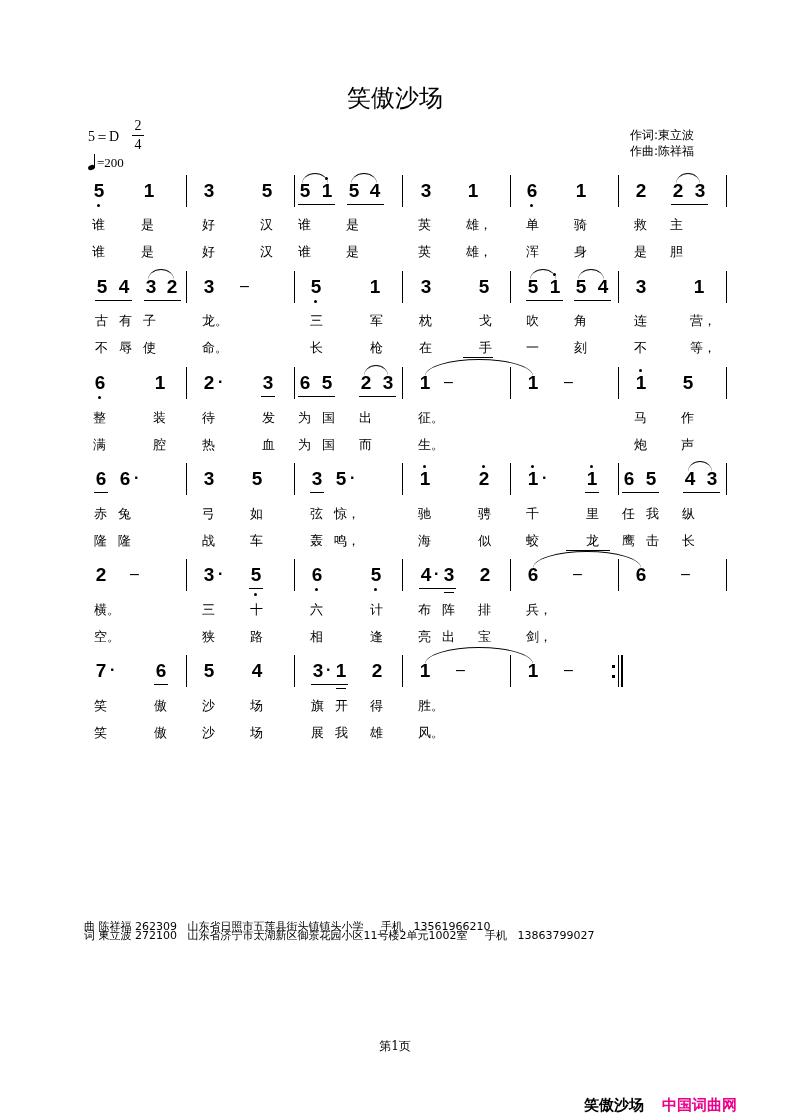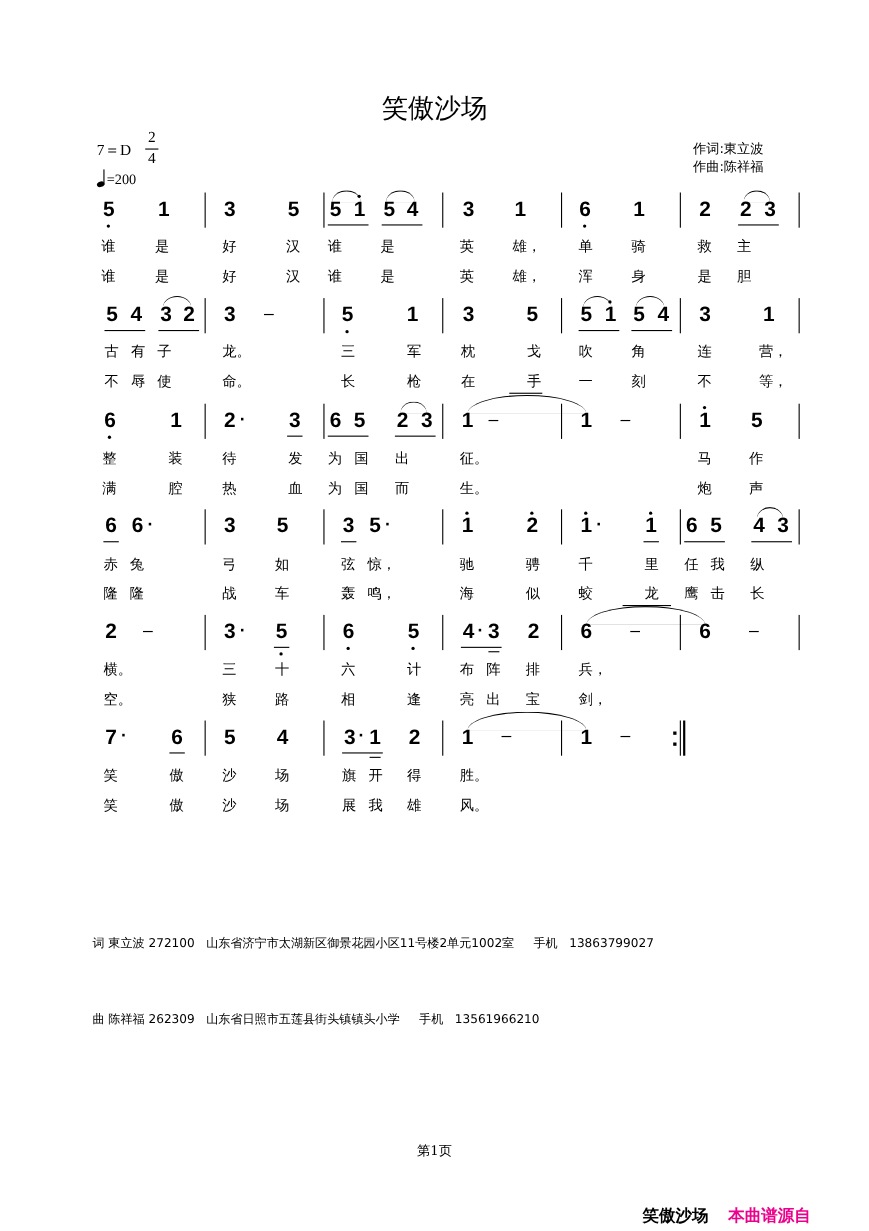--- a/index.html
+++ b/index.html
@@ -39,21 +39,21 @@
     .footer-info { left: 84px; font-size: 11px; white-space: pre; }
     .page-num { left: 0; width: 790px; top: 1038px; text-align: center; font-size: 12px;
                 font-family: "DejaVu Serif", serif; }
     .source { left: 584px; top: 1096px; font-size: 15px; font-weight: bold; }
     .source .site { color: #ec008c; margin-left: 18px; }
   </style>
 </head>
 <body>
 
 <div class="abs title">笑傲沙场</div>
-<div class="abs key">7＝D</div>
+<div class="abs key">5＝D</div>
 <div class="abs ts">
   <div>2</div>
   <div class="line"></div>
   <div>4</div>
 </div>
 <div class="abs tempo">
   <span class="qnote"><span class="head"></span><span class="stem"></span></span><span>=200</span>
 </div>
 <div class="abs credits">
   <div>作词:東立波</div>
@@ -375,18 +375,18 @@
   <span class="lyric" style="left:94px;top:27px">笑</span>
   <span class="lyric" style="left:154px;top:27px">傲</span>
   <span class="lyric" style="left:202px;top:27px">沙</span>
   <span class="lyric" style="left:250px;top:27px">场</span>
   <span class="lyric" style="left:311px;top:27px">展</span>
   <span class="lyric" style="left:335px;top:27px">我</span>
   <span class="lyric" style="left:370px;top:27px">雄</span>
   <span class="lyric" style="left:418px;top:27px">风。</span>
 </div>
 
-<div class="abs footer-info" style="top:850px">词 東立波 272100   山东省济宁市太湖新区御景花园小区11号楼2单元1002室     手机   13863799027</div>
+<div class="abs footer-info" style="top:928px">词 東立波 272100   山东省济宁市太湖新区御景花园小区11号楼2单元1002室     手机   13863799027</div>
 <div class="abs footer-info" style="top:919px">曲 陈祥福 262309   山东省日照市五莲县街头镇镇头小学     手机   13561966210</div>
 <div class="abs page-num">第1页</div>
 <div class="abs source">
-  <span>笑傲沙场</span><span class="site">本曲谱源自</span>
+  <span>笑傲沙场</span><span class="site">中国词曲网</span>
 </div>
 
 </body></html>

